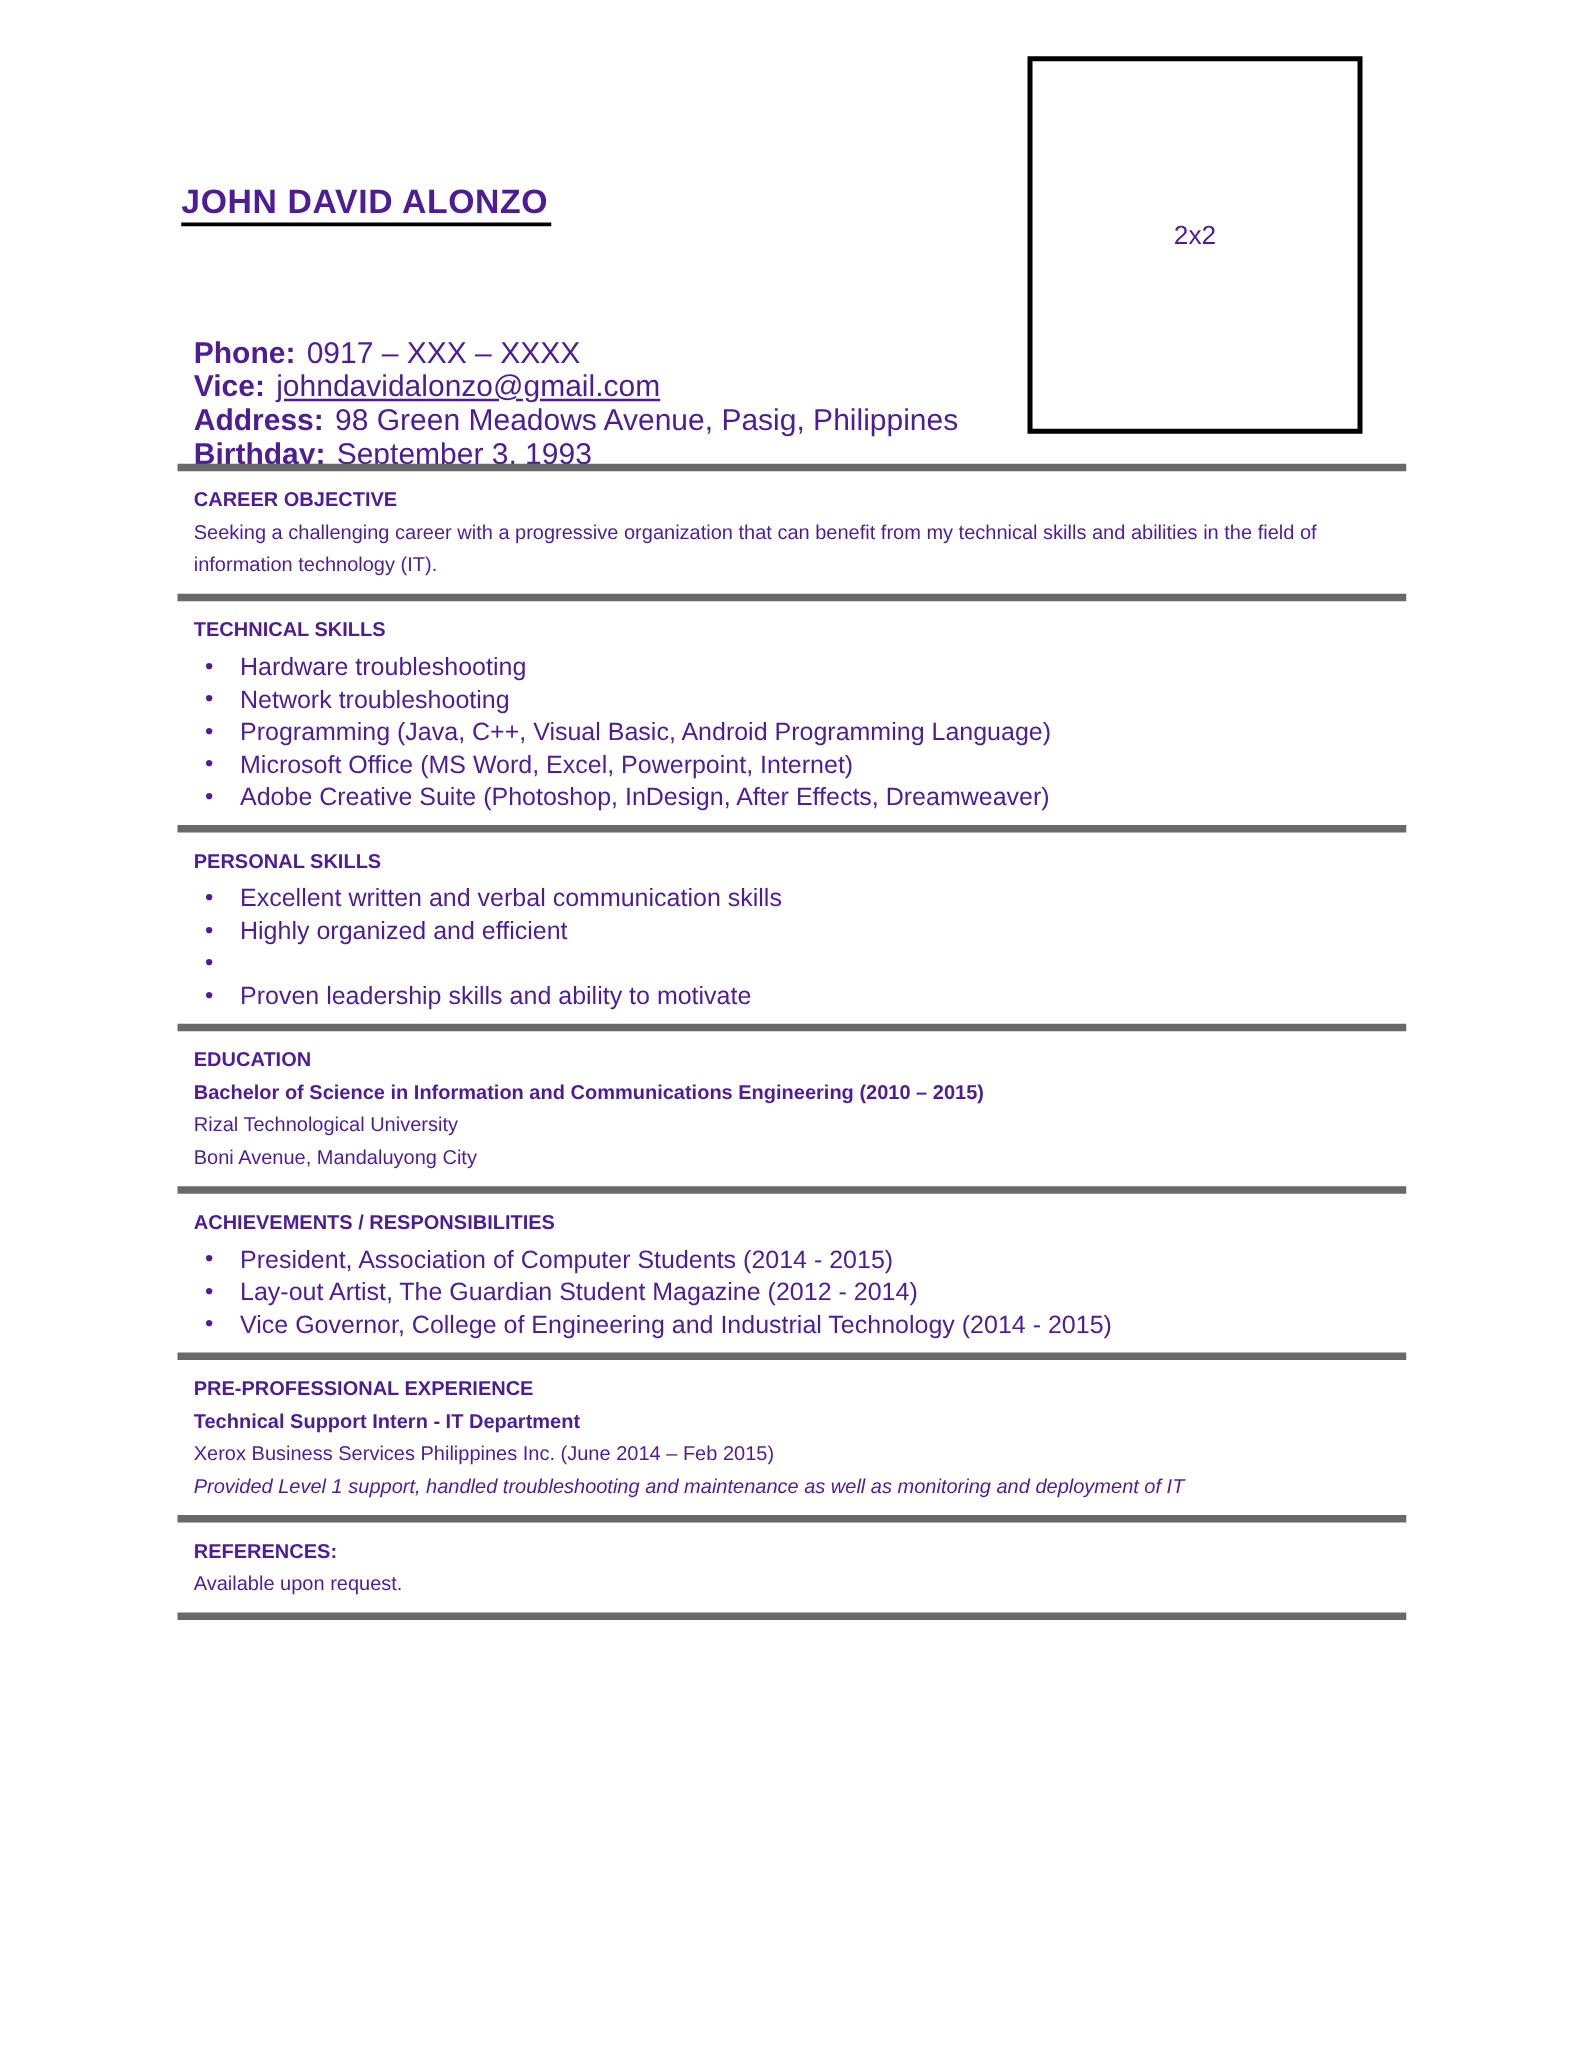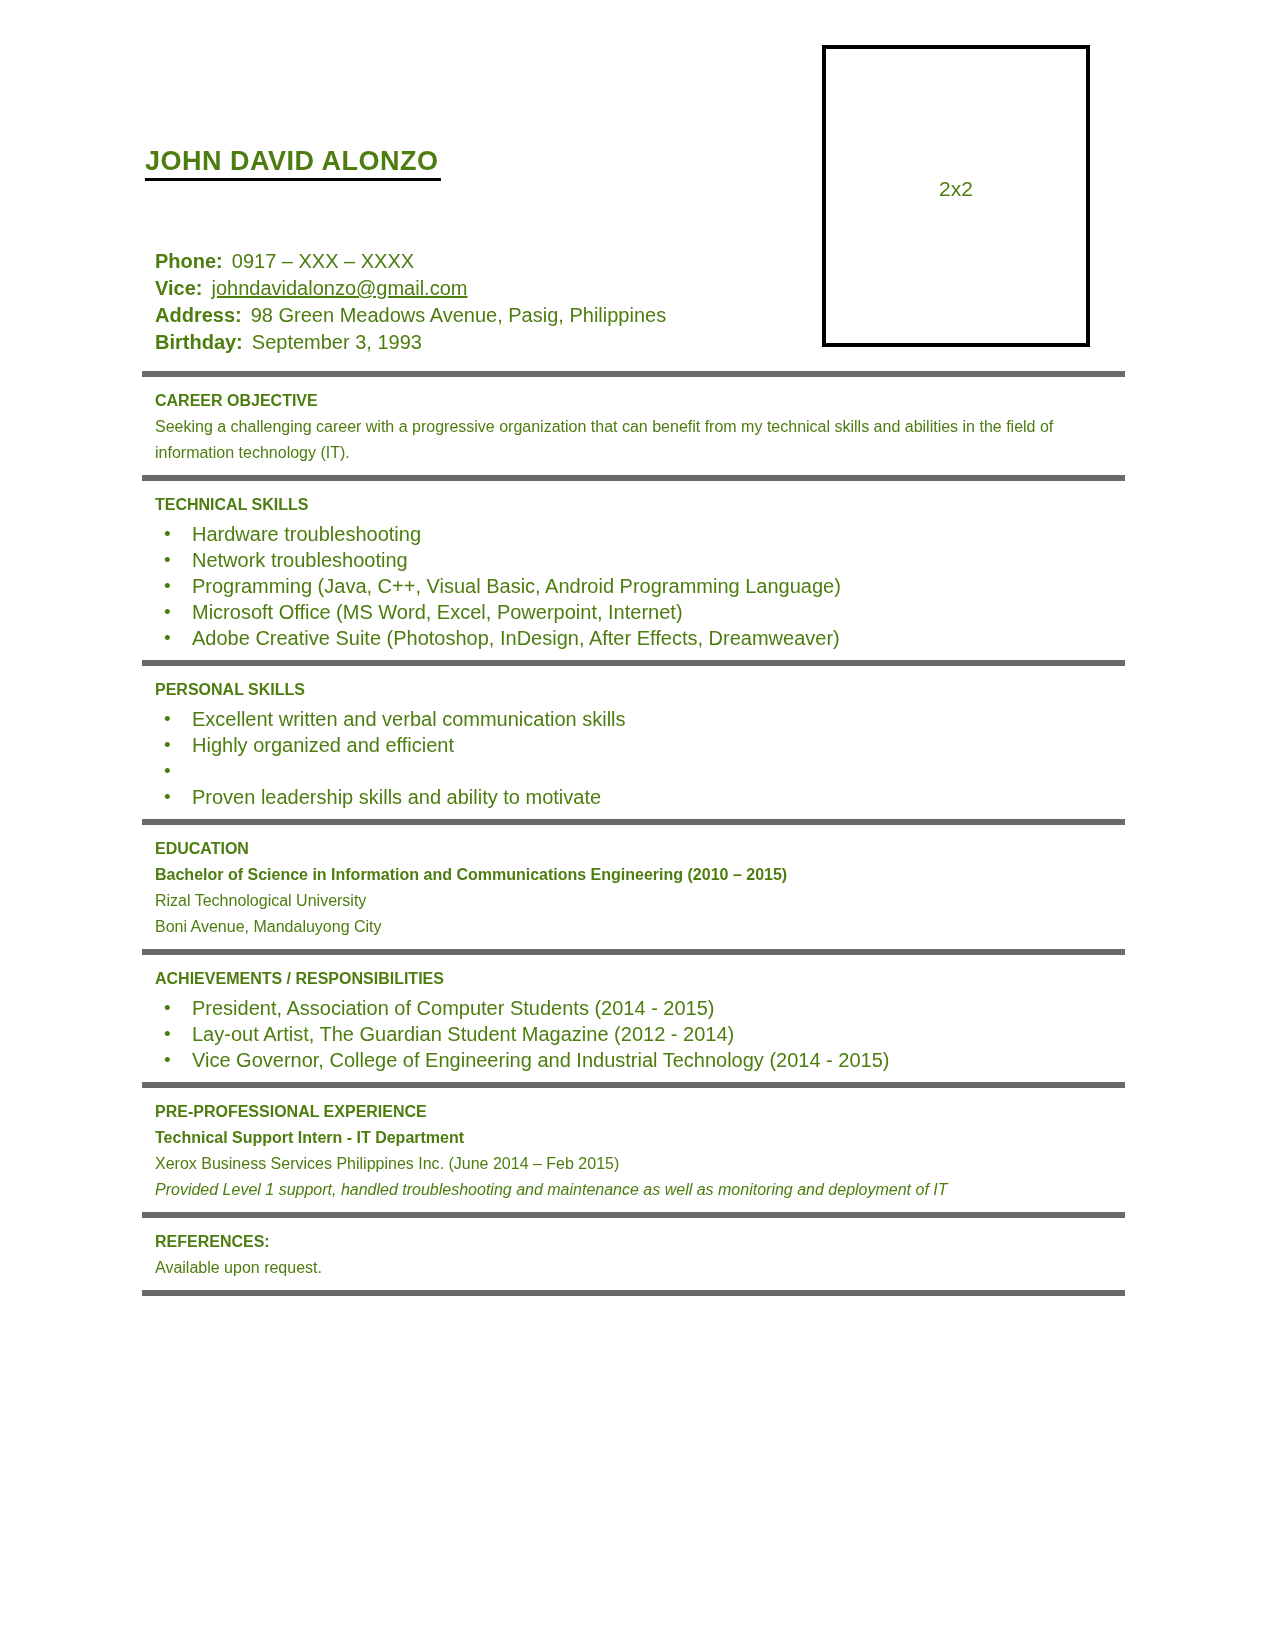--- a/index.html
+++ b/index.html
@@ -1,21 +1,21 @@
 <!DOCTYPE html>
 <html><head>
 <meta charset="utf-8">
 <style>
   * { margin:0; padding:0; box-sizing:border-box; }
   html,body { background:#ffffff; }
   .page {
     position:relative;
     width:1275px; height:1650px;
     background:#ffffff;
-    color:#4d7c0f;
+    color:#4c1d95;
     font-family:"Liberation Sans", sans-serif;
     overflow:hidden;
     border-radius:12px;
   }
   
   .name {
     position:absolute; left:145px; top:146px;
     display:inline-block;
     font-size:27px; font-weight:700; letter-spacing:.5px;
     border-bottom:3px solid #000;
@@ -23,22 +23,22 @@
     line-height:30px;
   }
   .photo-box {
     position:absolute; left:822px; top:45px;
     width:268px; height:302px;
     border:4px solid #000;
     display:flex; align-items:center; justify-content:center;
   }
   .photo-box .photo-label { font-size:21px; margin-top:-14px; }
   .contact {
-    position:absolute; left:155px; top:248px;
-    font-size:20px; line-height:27px;
+    position:absolute; left:155px; top:269px;
+    font-size:24px; line-height:27px;
   }
   .contact-line .clabel { font-weight:700; margin-right:9px; }
   .contact-line .cvalue { font-weight:400; }
   .cvalue.link { text-decoration:underline; }
   
   .sections {
     position:absolute; left:142px; top:371px; width:983px;
   }
   .divider { height:6px; width:983px; background:#696969; }
   .section { padding:11px 0 9px 13px; }

